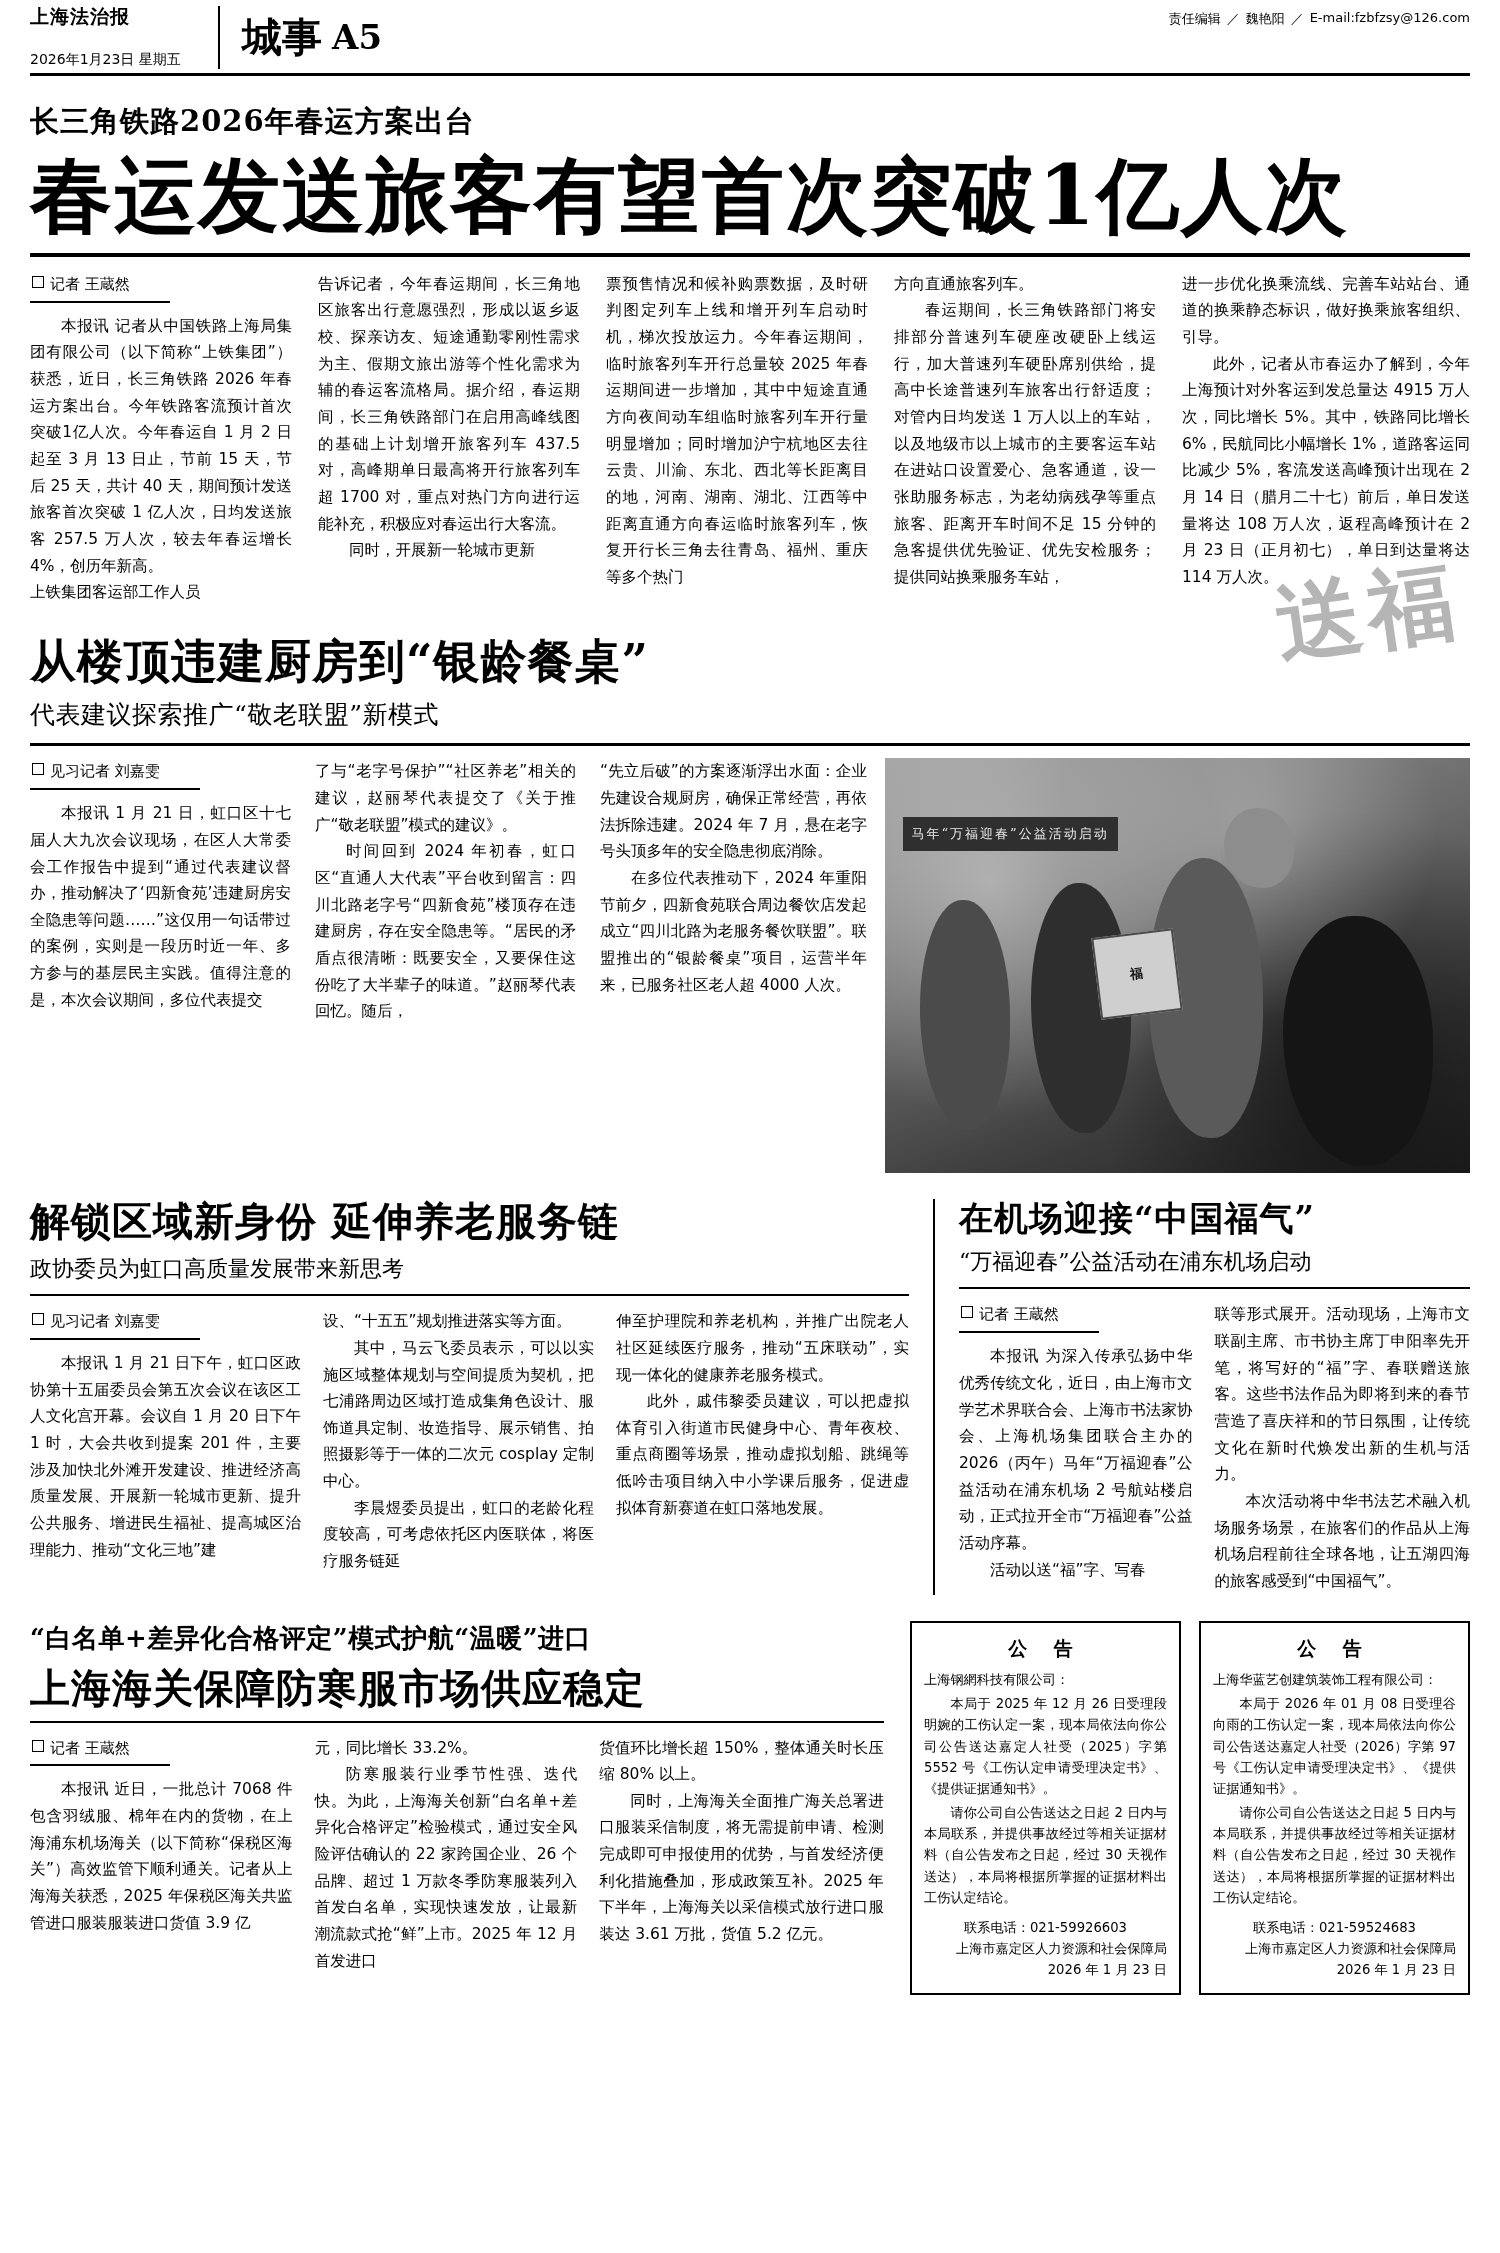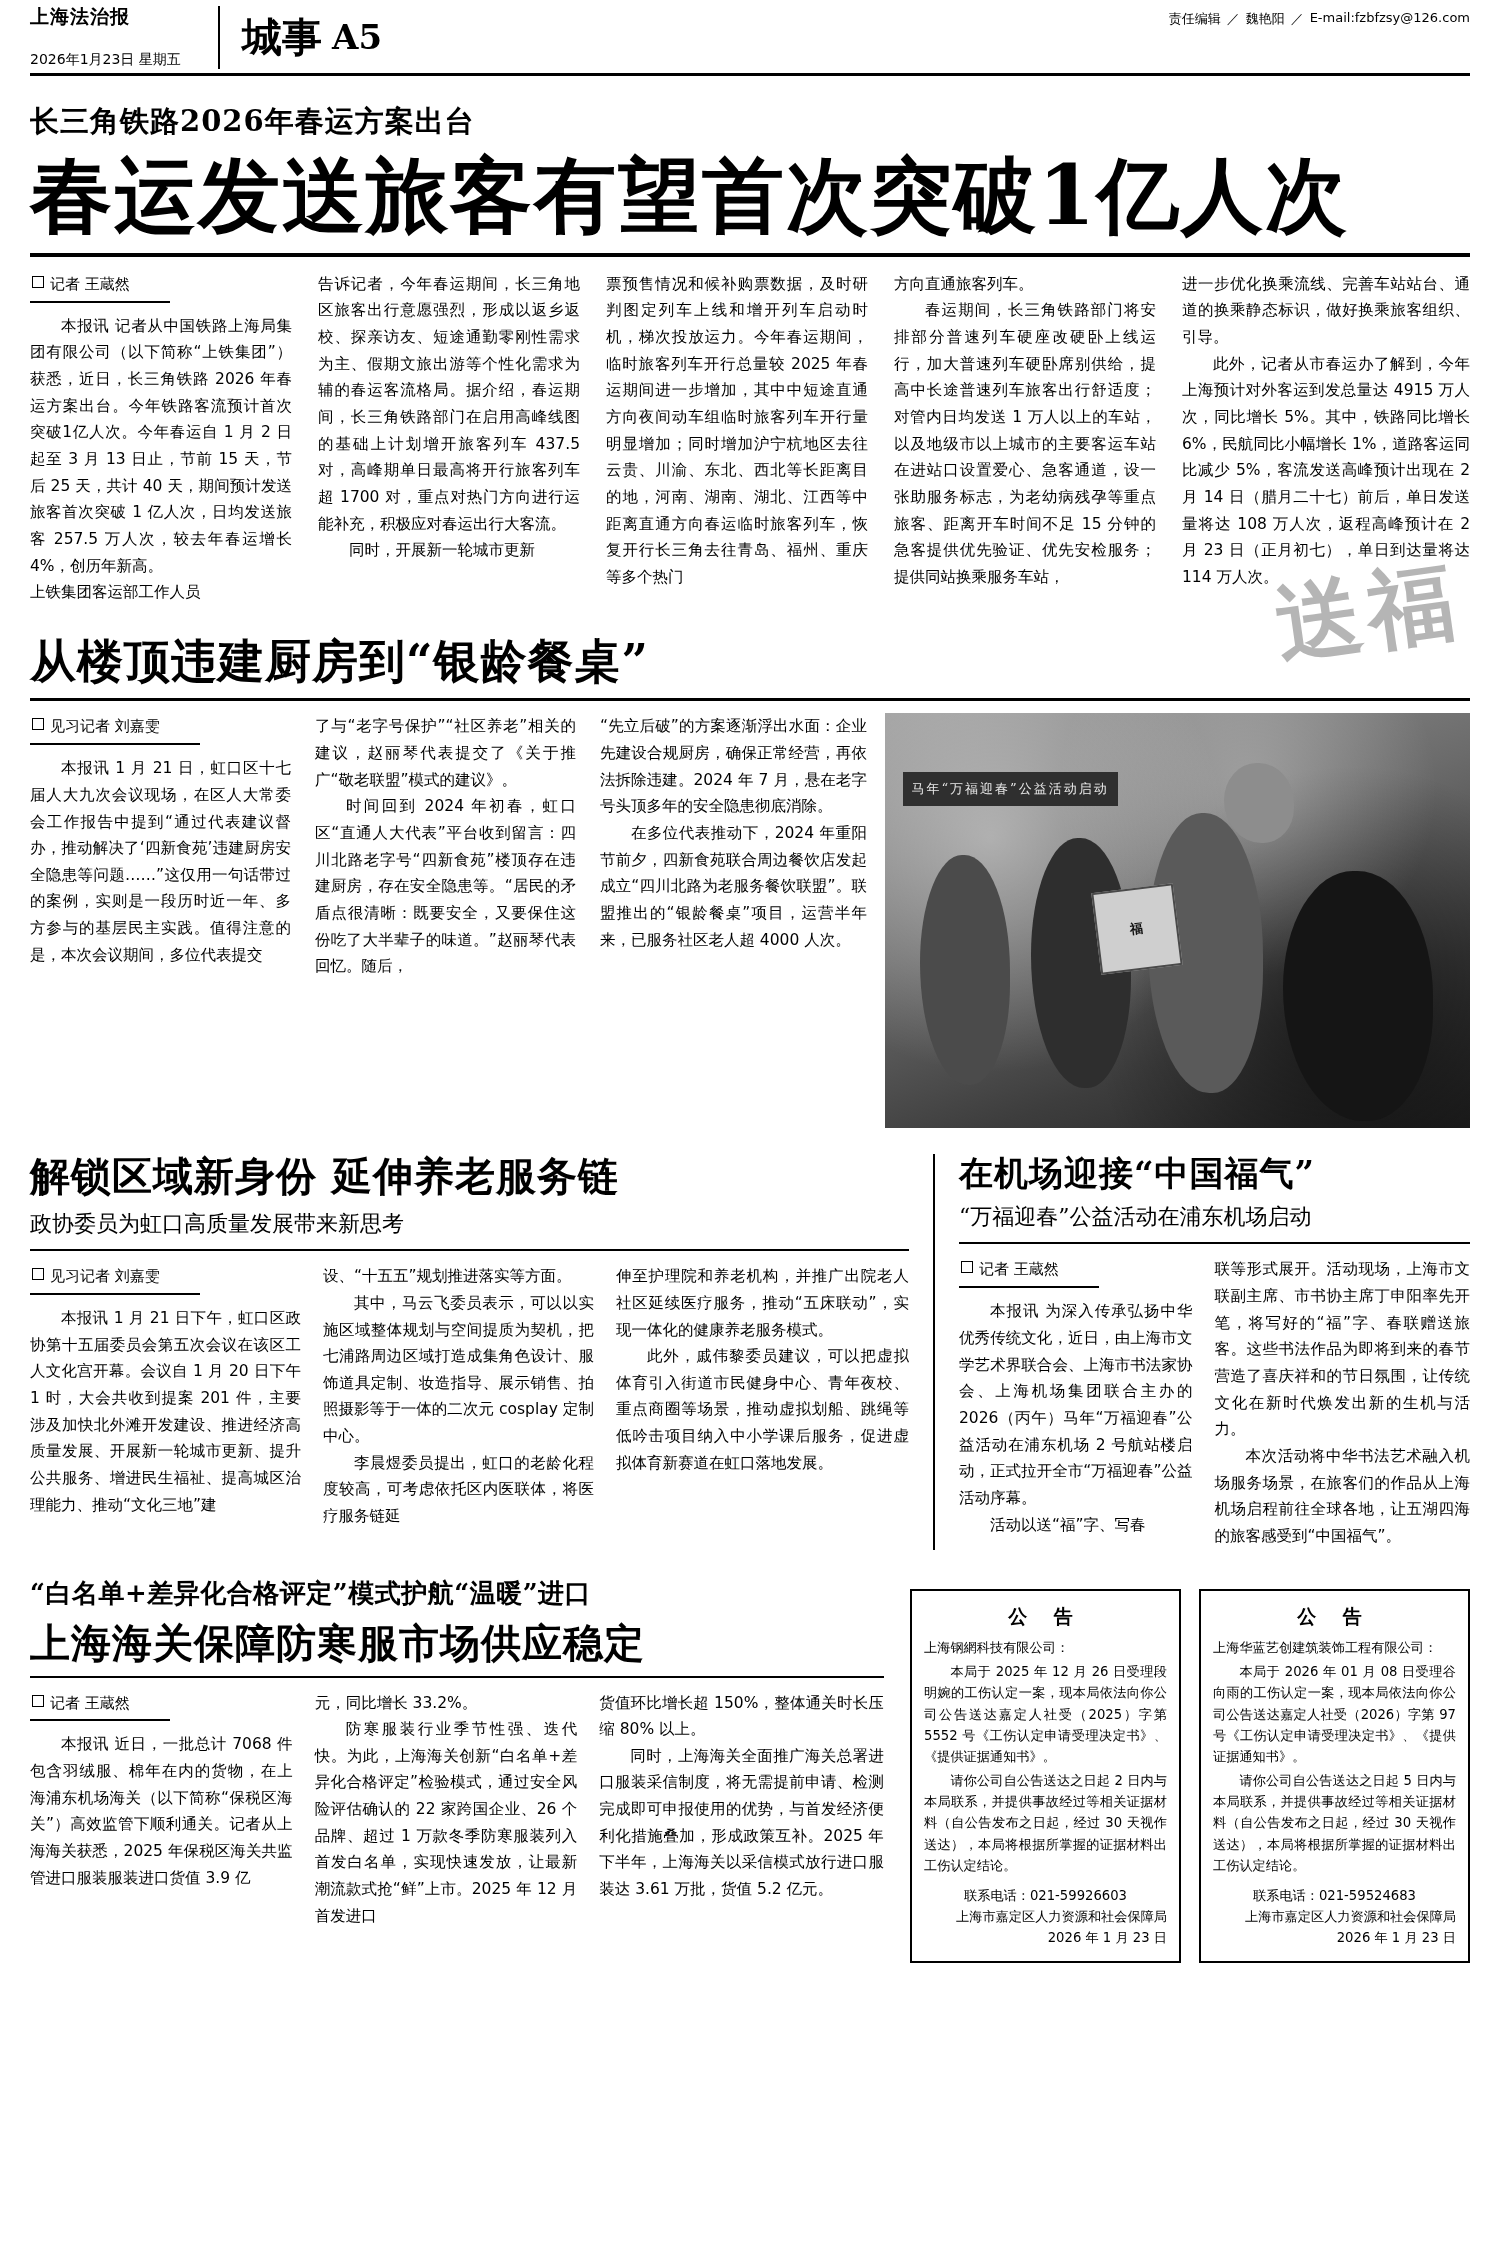--- a/index.html
+++ b/index.html
@@ -212,21 +212,21 @@
   .subhead-s{
     font-family:"DejaVu Serif","Liberation Serif",serif;
     font-size:22px;
     margin-top:10px;
   }
   .rule2{height:2px;background:#000;margin-top:10px;}
 
   
   .row4{margin-top:26px;display:flex;}
   .row4 .left{width:880px;padding-right:26px;box-sizing:border-box;}
-  .row4 .right{width:560px;display:flex;gap:18px;margin-top:13px;}
+  .row4 .right{width:560px;display:flex;gap:18px;}
   .kicker-s{
     font-family:"DejaVu Serif","Liberation Serif",serif;
     font-size:26px;
     font-weight:bold;
     letter-spacing:0.5px;
   }
 
   
   .notice{
     border:2px solid #000;
@@ -301,20 +301,21 @@
       </div>
       <div class="col" style="width:20%">
         <p class="noindent">进一步优化换乘流线、完善车站站台、通道的换乘静态标识，做好换乘旅客组织、引导。</p>
         <p>此外，记者从市春运办了解到，今年上海预计对外客运到发总量达 4915 万人次，同比增长 5%。其中，铁路同比增长 6%，民航同比小幅增长 1%，道路客运同比减少 5%，客流发送高峰预计出现在 2 月 14 日（腊月二十七）前后，单日发送量将达 108 万人次，返程高峰预计在 2 月 23 日（正月初七），单日到达量将达 114 万人次。</p>
       </div>
     </div>
   </div>
 
   <div class="sec2">
     <div class="headline-l">从楼顶违建厨房到“银龄餐桌”</div>
+    <div class="subhead">代表建议探索推广“敬老联盟”新模式</div>
     <div class="sec2-rule"></div>
 
     <div style="display:flex;margin-top:12px;">
       <div class="cols" style="width:855px">
         <div class="col" style="width:33.33%;padding-right:24px">
           <div class="byline">
             <span class="box"></span><span>见习记者 刘嘉雯</span>
           </div>
           <p>本报讯 1 月 21 日，虹口区十七届人大九次会议现场，在区人大常委会工作报告中提到“通过代表建议督办，推动解决了‘四新食苑’违建厨房安全隐患等问题……”这仅用一句话带过的案例，实则是一段历时近一年、多方参与的基层民主实践。值得注意的是，本次会议期间，多位代表提交</p>
         </div>

